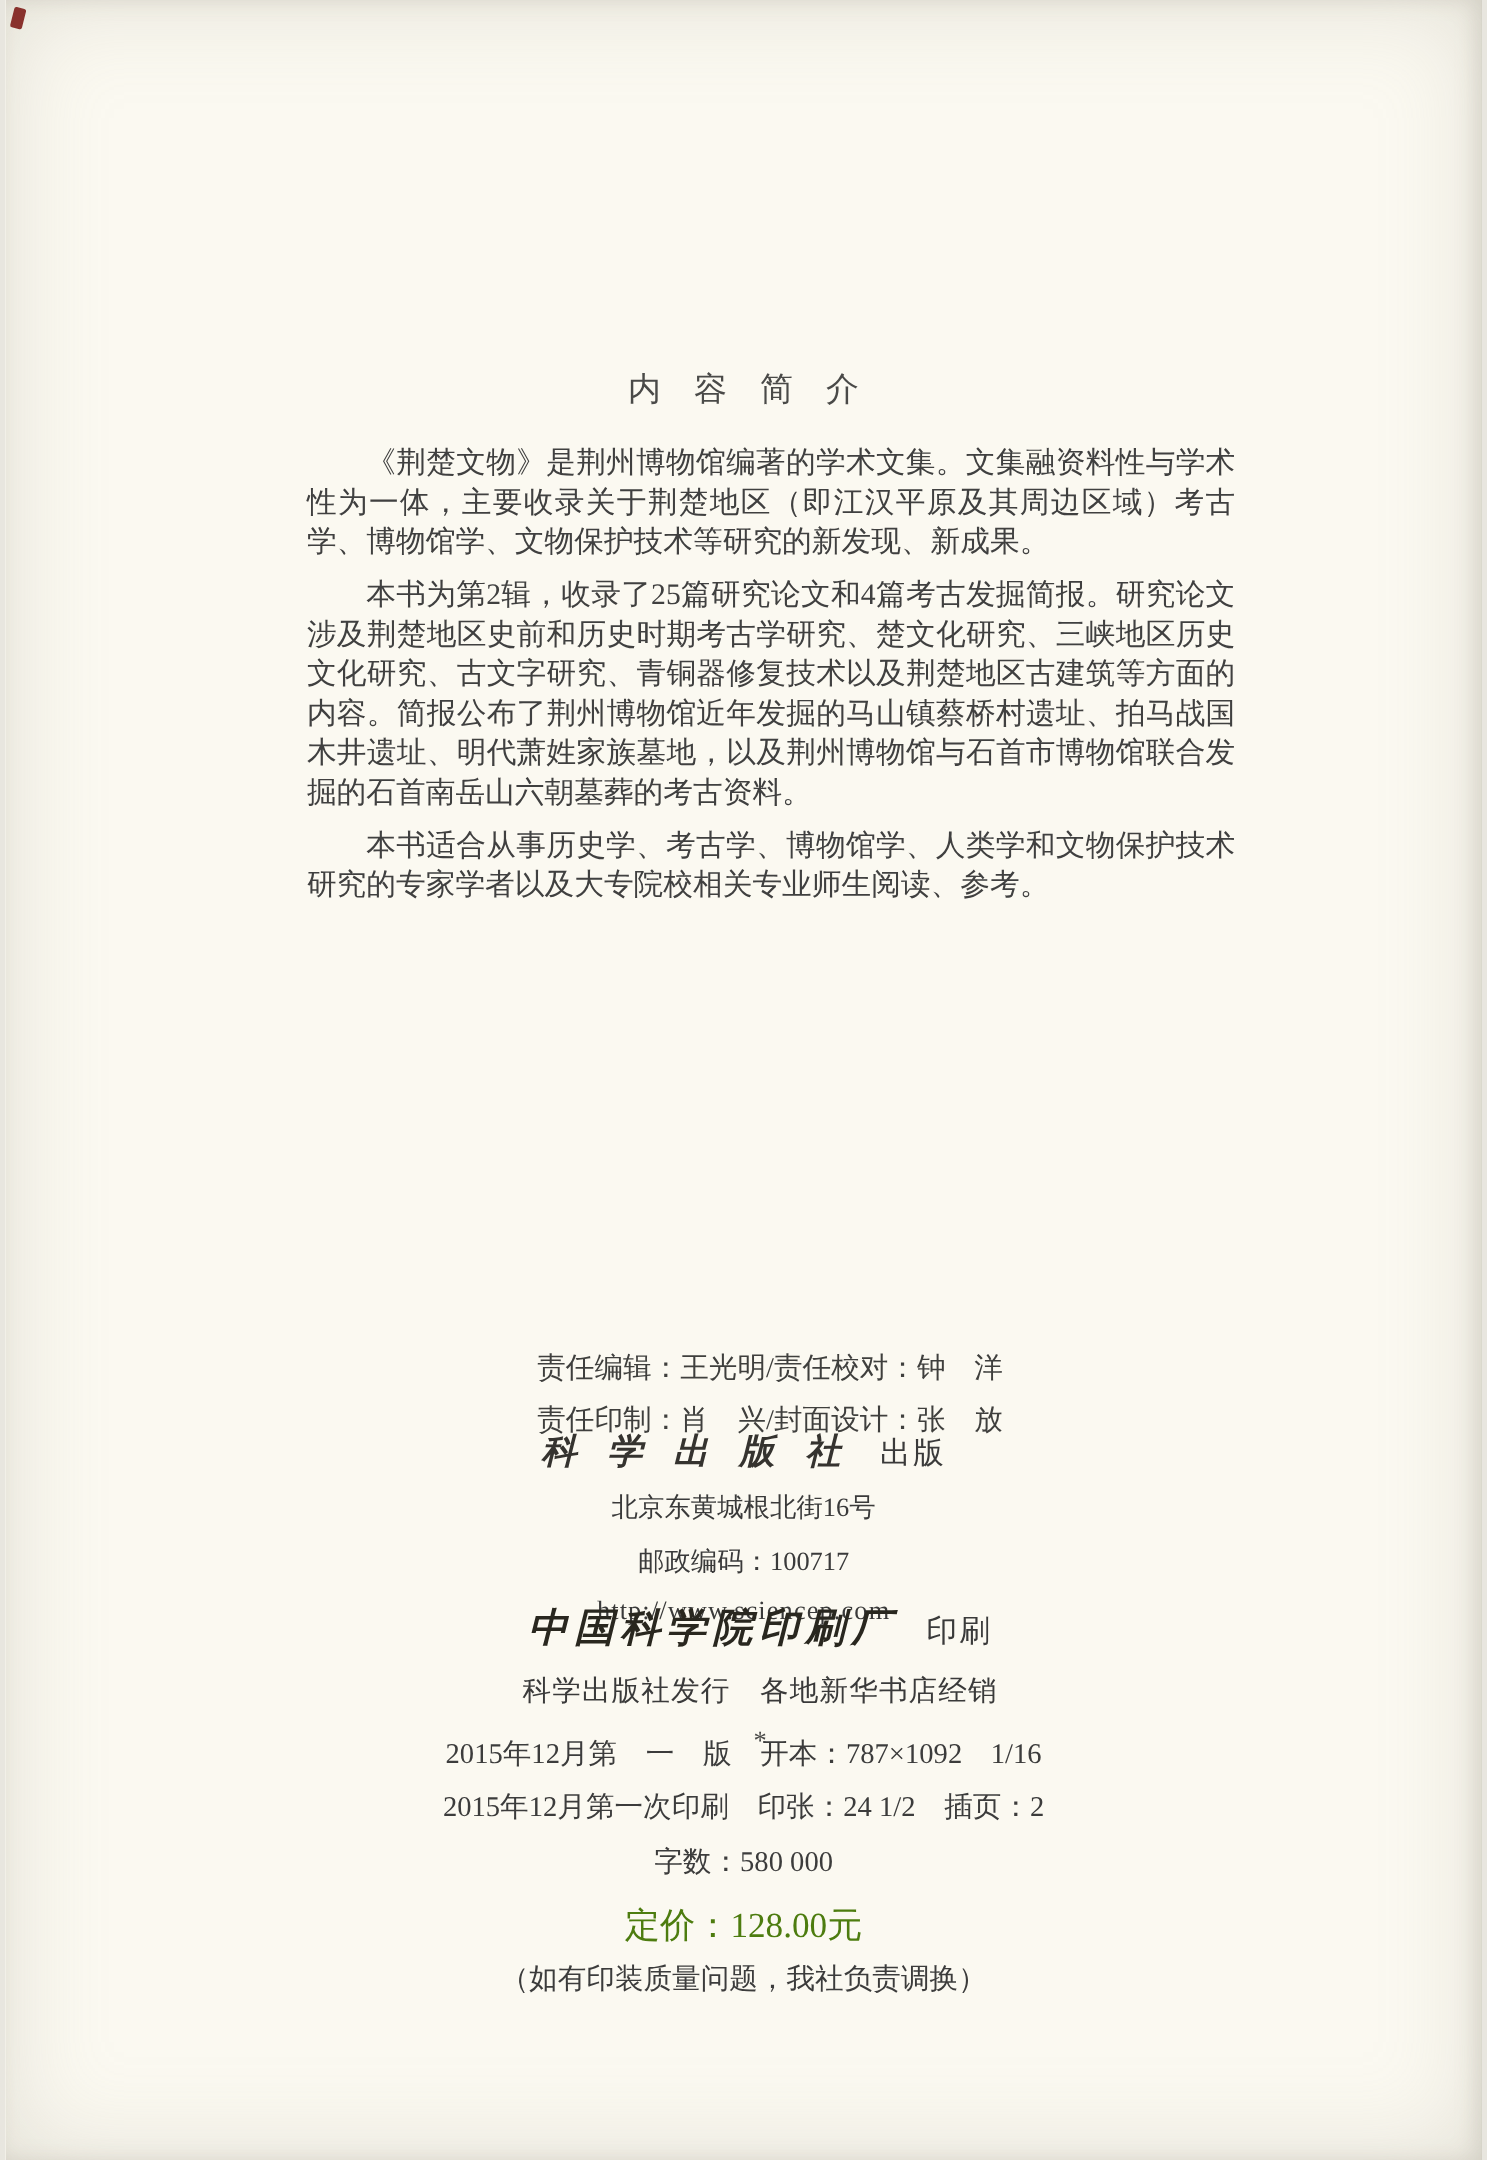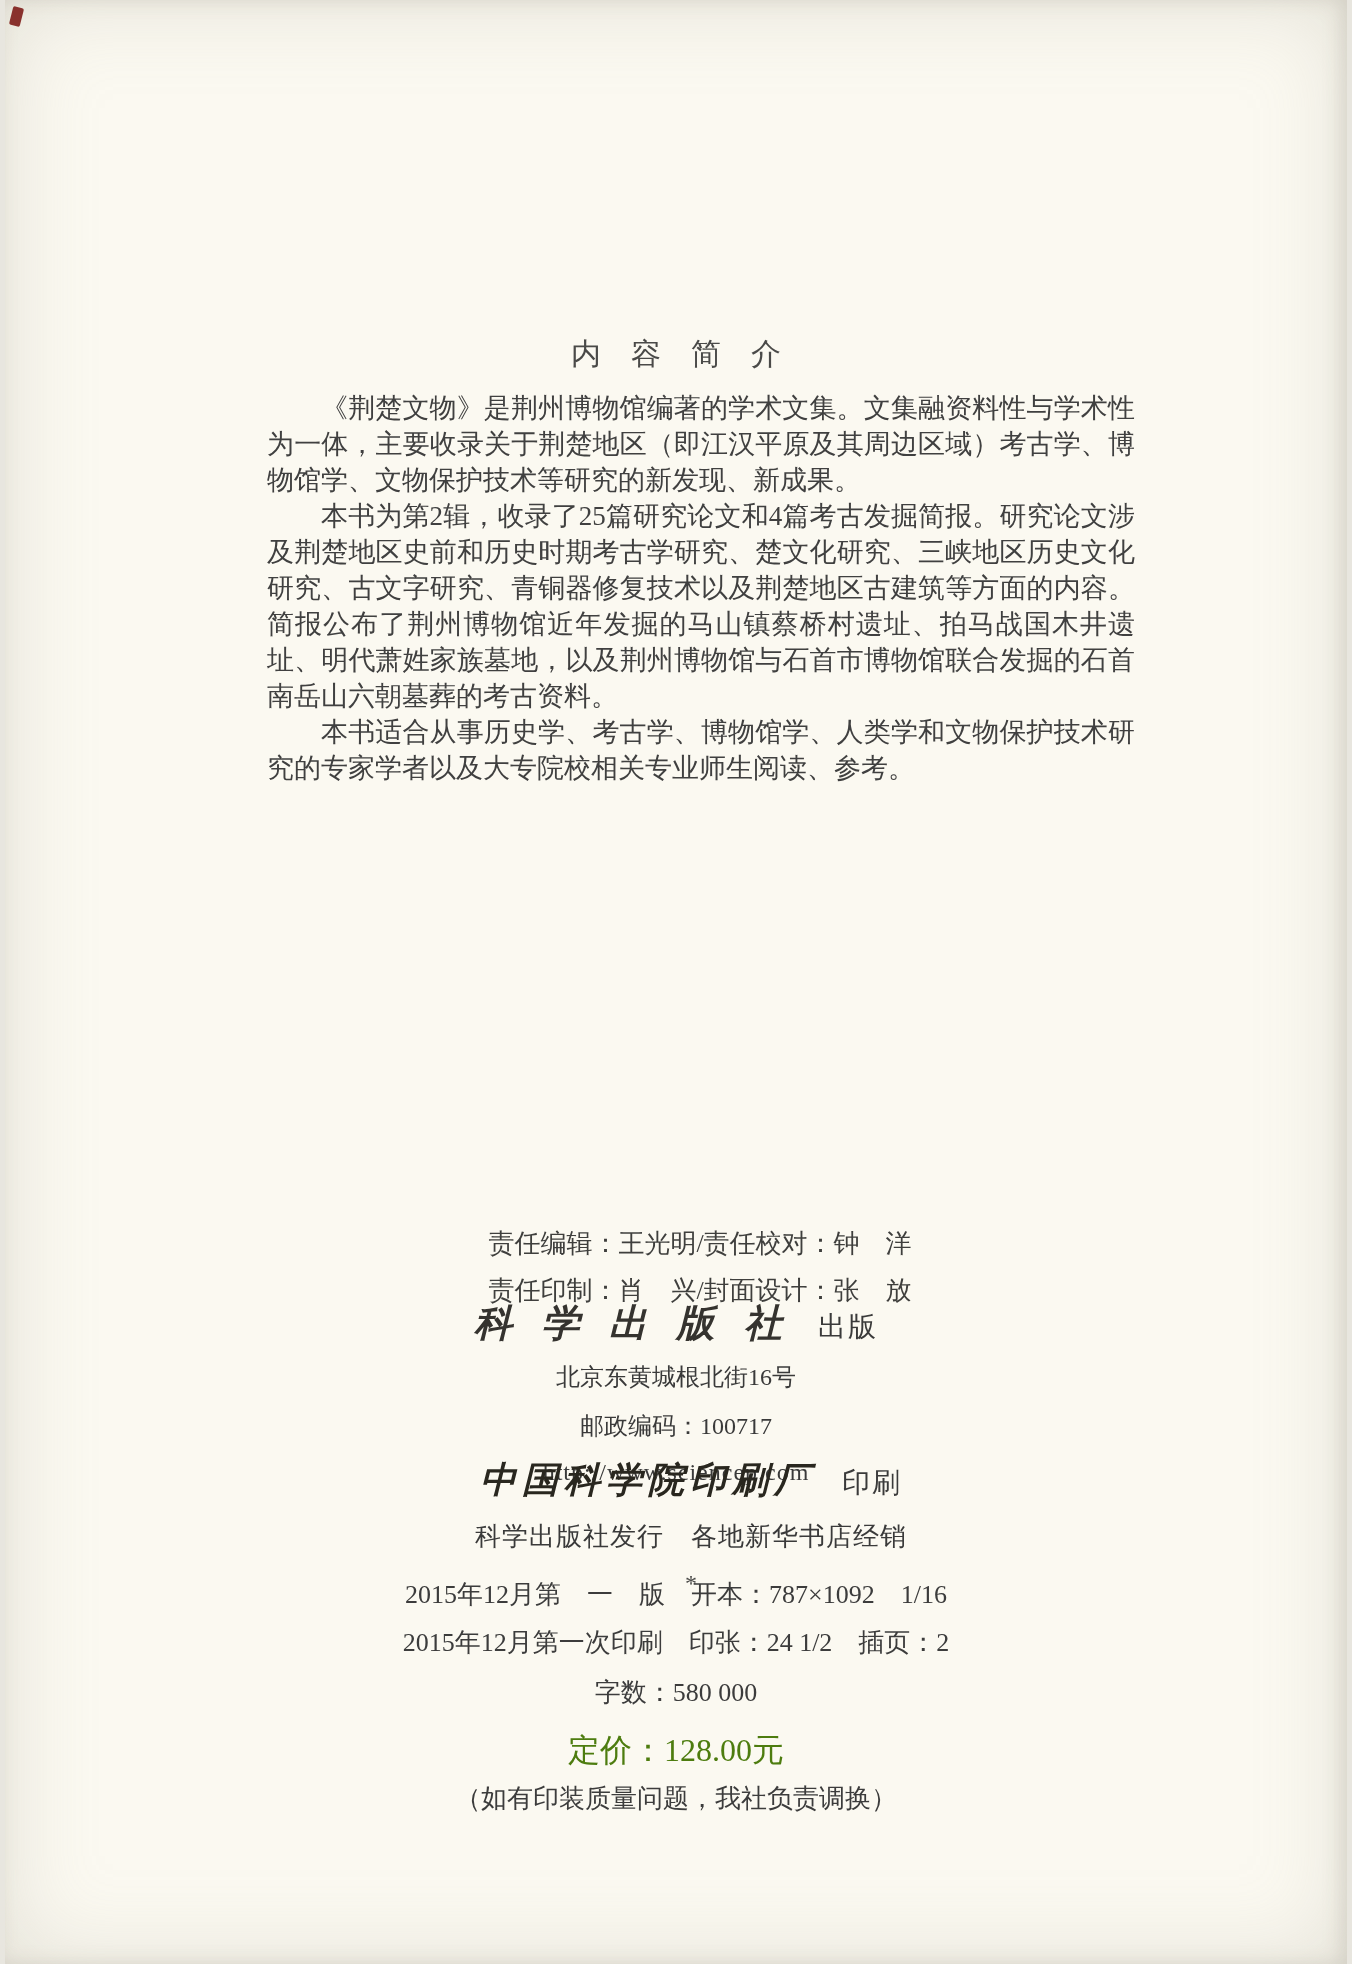--- a/index.html
+++ b/index.html
@@ -24,21 +24,21 @@
   .intro-title {
     position:absolute; top:334px; left:0; width:100%;
     text-align:center; font-size:30px; color:#4a4a48;
   }
   .intro {
     position:absolute; top:390px; left:262px; width:868px;
     font-size:27px; line-height:36px;
     text-align:justify; text-justify:inter-ideograph;
     color:#404040;
   }
-  .intro p { margin:0; text-indent:2em; }
+  .intro p { margin:12px; text-indent:2em; }
 
   
   .cip { position:absolute; top:922px; left:252px; width:858px; font-size:26px; color:#3c3c3c; }
   .cip-heading { font-weight:bold; font-size:27px; padding-left:36px; line-height:32px; }
   .cip-rule { border:none; border-top:2px solid #5a5a58; margin:12px 0 0 28px; width:830px; height:0; }
   .cip-lines { padding-left:38px; }
   .cip-line { line-height:32px; }
   .cip-line.l1 { margin-top:18px; }
   .cip-line.l2 { margin-top:22px; letter-spacing:1px; }
   .cip-line.l3 { margin-top:12px; }
@@ -48,21 +48,21 @@
   
   .credits {
     position:absolute; top:1220px; left:0; width:100%;
     text-align:center; font-size:26px; line-height:47px; color:#3f3f3d;padding-left:24px;
   }
 
   
   .publisher { position:absolute; top:1298px; left:0; width:100%; text-align:center; }
   .logotype {
     font-weight:bold; font-style:italic;
-    font-size:38px; letter-spacing:10px; color:#35332f;
+    font-size:32px; letter-spacing:10px; color:#35332f;
   }
   .logo-label { font-size:28px; font-style:normal; font-weight:normal; margin-left:26px; letter-spacing:2px; }
   .pub-address { font-size:24px; margin-top:12px; }
   .pub-postcode { font-size:24px; margin-top:17px; }
   .pub-website { font-size:24px; margin-top:17px; letter-spacing:1px; }
 
   
   .printer { position:absolute; top:1456px; left:15px; width:100%; text-align:center; }
   .printer .logotype { font-size:36px; letter-spacing:6px; color:#29271f; }
   .distribution { font-size:26px; margin-top:14px; letter-spacing:1px; }

